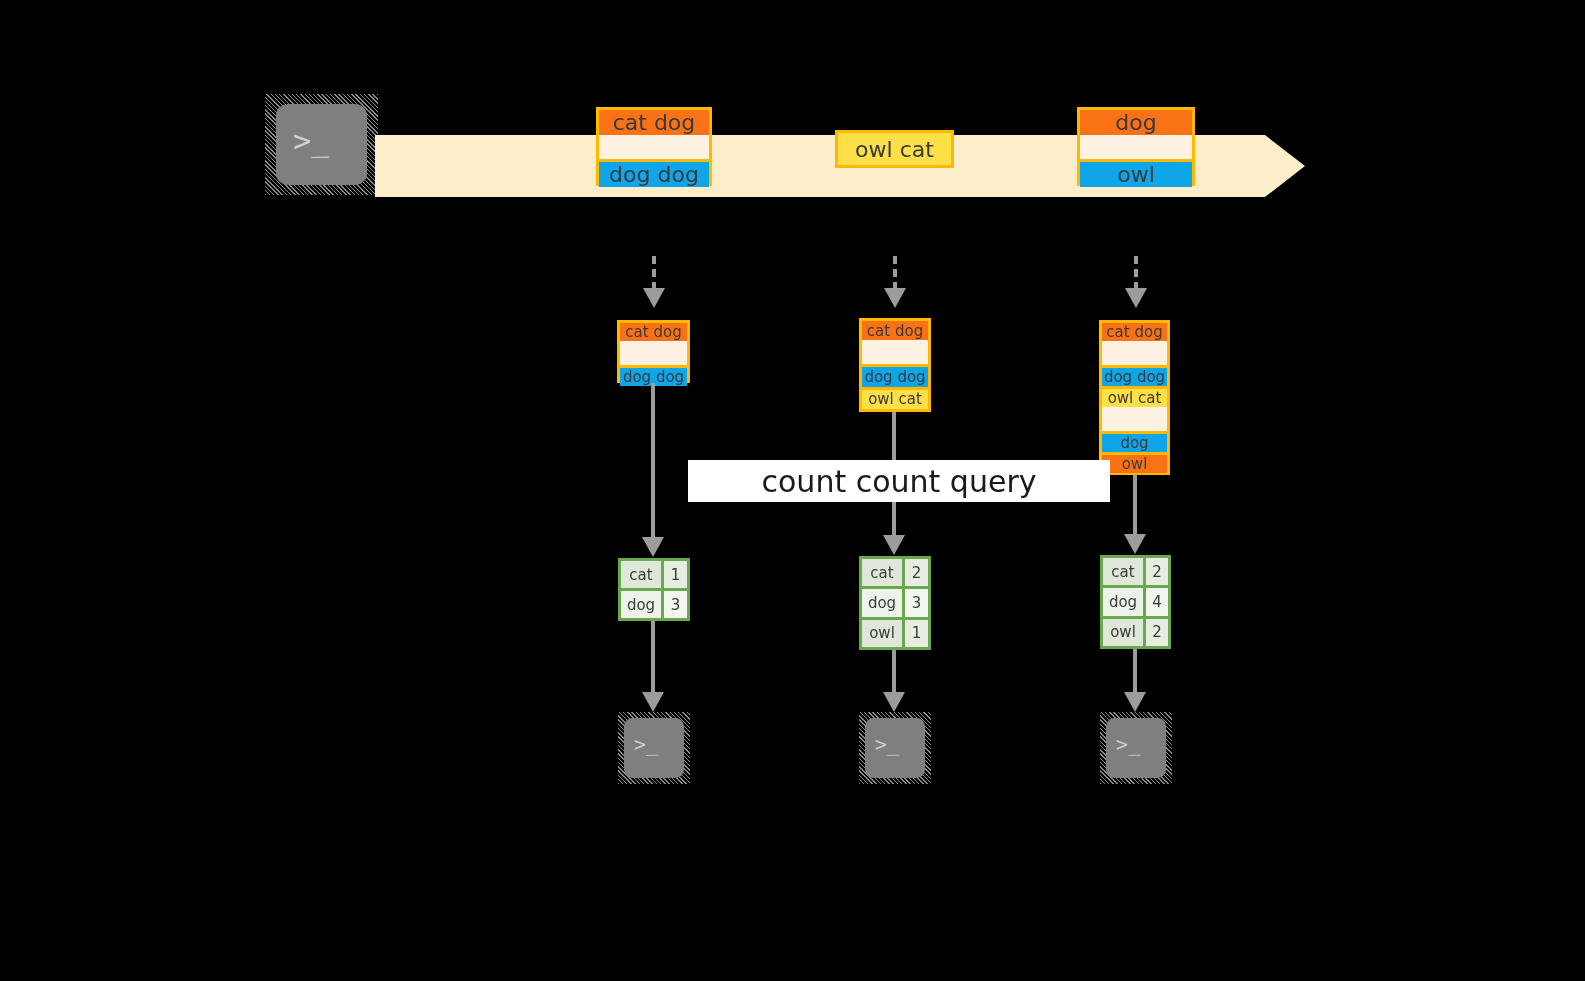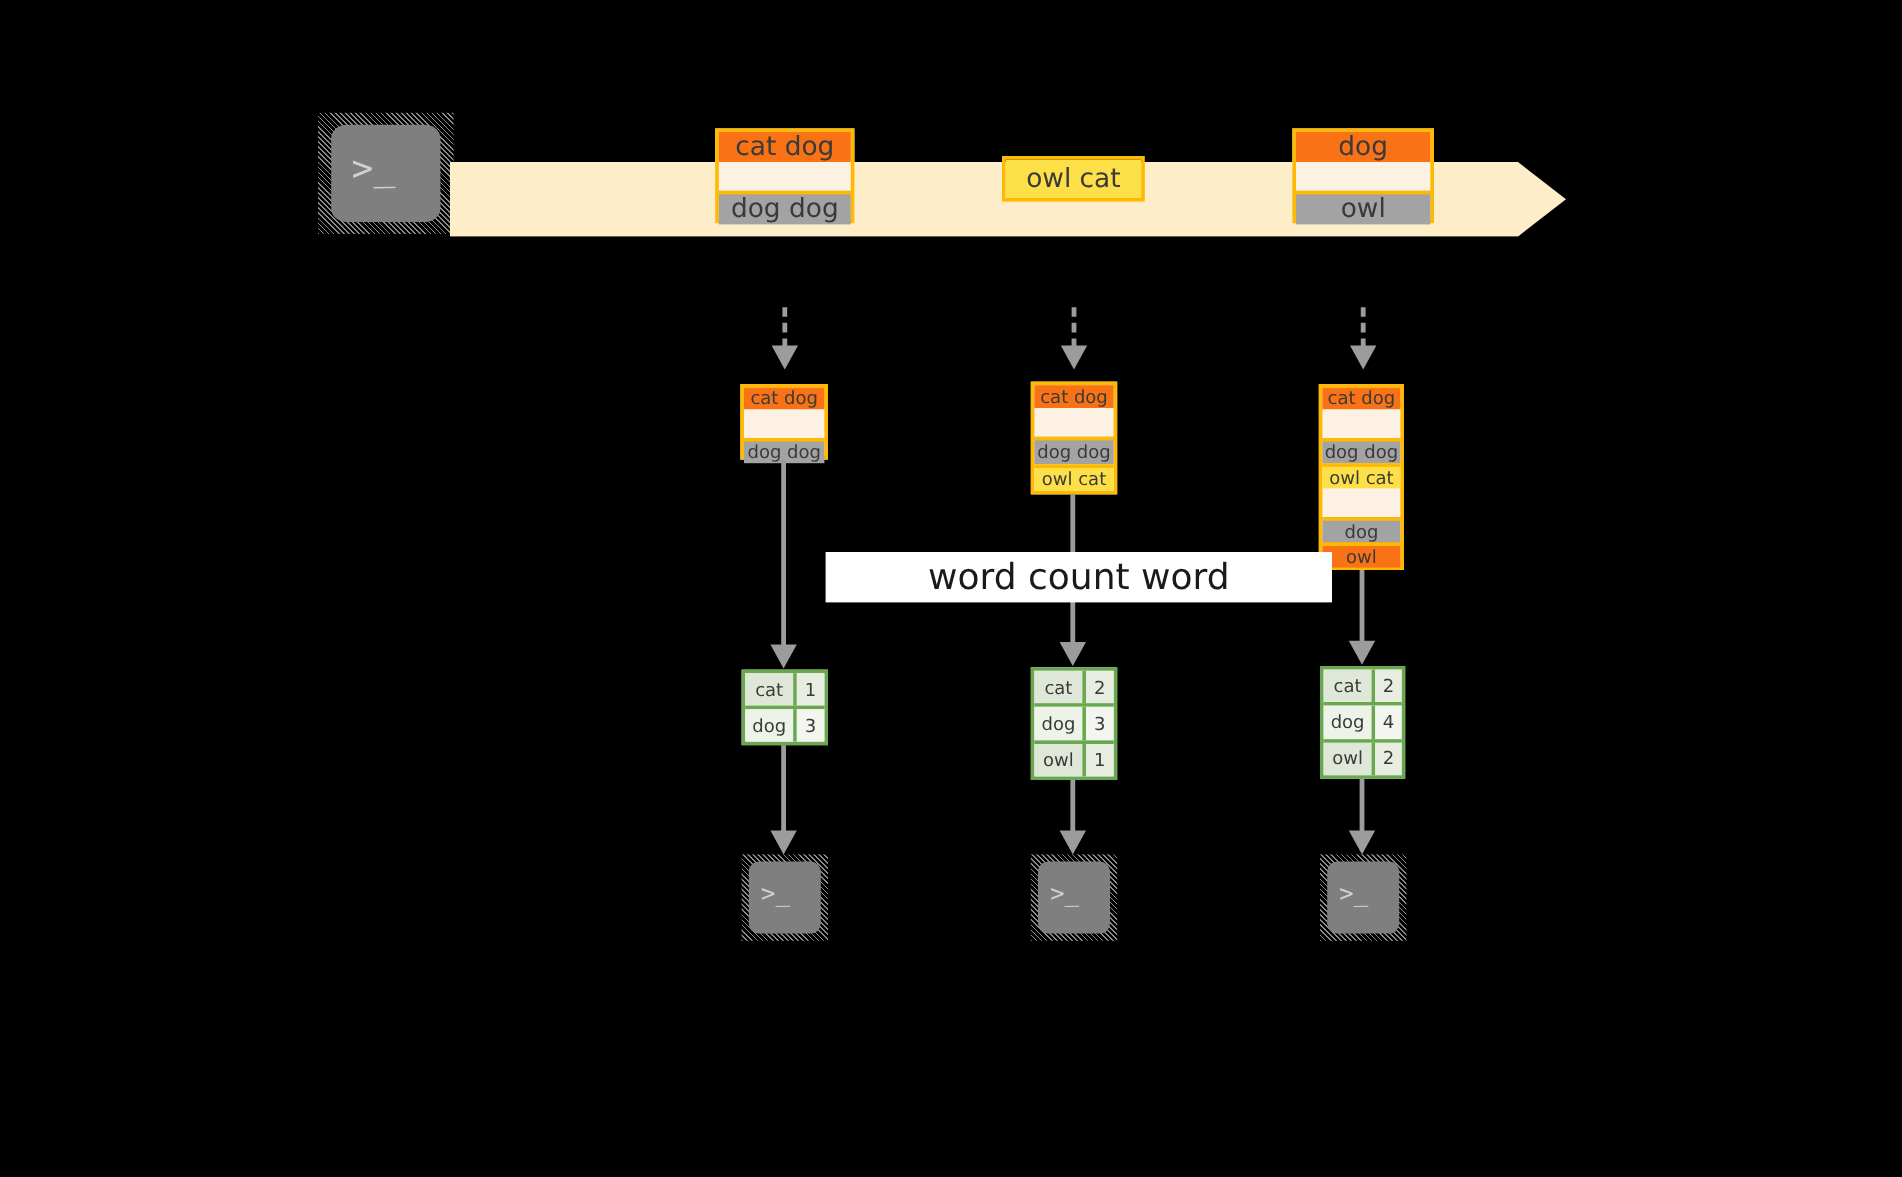--- a/index.html
+++ b/index.html
@@ -69,21 +69,21 @@
     box-sizing: border-box;
     flex: 1 1 auto;
     display: flex;
     align-items: center;
     justify-content: center;
     color: #3a3a3a;
     white-space: nowrap;
   }
   .msgbox .cell + .cell { border-top: 3px solid #ffb900; }
   .cell.shade-a { background: #f97316; }
-  .cell.shade-b { background: #a3a3a3; margin-top: 24px; }
+  .cell.shade-b { background: #0ea5e9; margin-top: 24px; }
   .cell.shade-c { background: #fde047; }
 
   
   .restable {
     position: absolute;
     box-sizing: border-box;
     border: 3px solid #6aa84f;
     display: flex;
     flex-direction: column;
     background: #eaf1e4;
@@ -266,15 +266,15 @@
 
   <div class="conn" style="left:1133px; top:649px; height:45px;"></div>
   <div class="connhead" style="left:1124px; top:692px;"></div>
 
   <div class="term" style="left:1100px; top:712px; width:72px; height:72px;">
     <div class="hatch"></div>
     <div class="body" style="left:6px; top:6px; right:6px; bottom:6px;"></div>
     <div class="glyph" style="left:16px; top:22px; font-size:20px;">&gt;_</div>
   </div>
 
-  <div class="wlabel" style="left:688px; top:460px; width:422px; height:42px; font-size:30px;">word count word</div>
+  <div class="wlabel" style="left:688px; top:460px; width:422px; height:42px; font-size:30px;">count count query</div>
 
 </div>
 
 </body></html>

